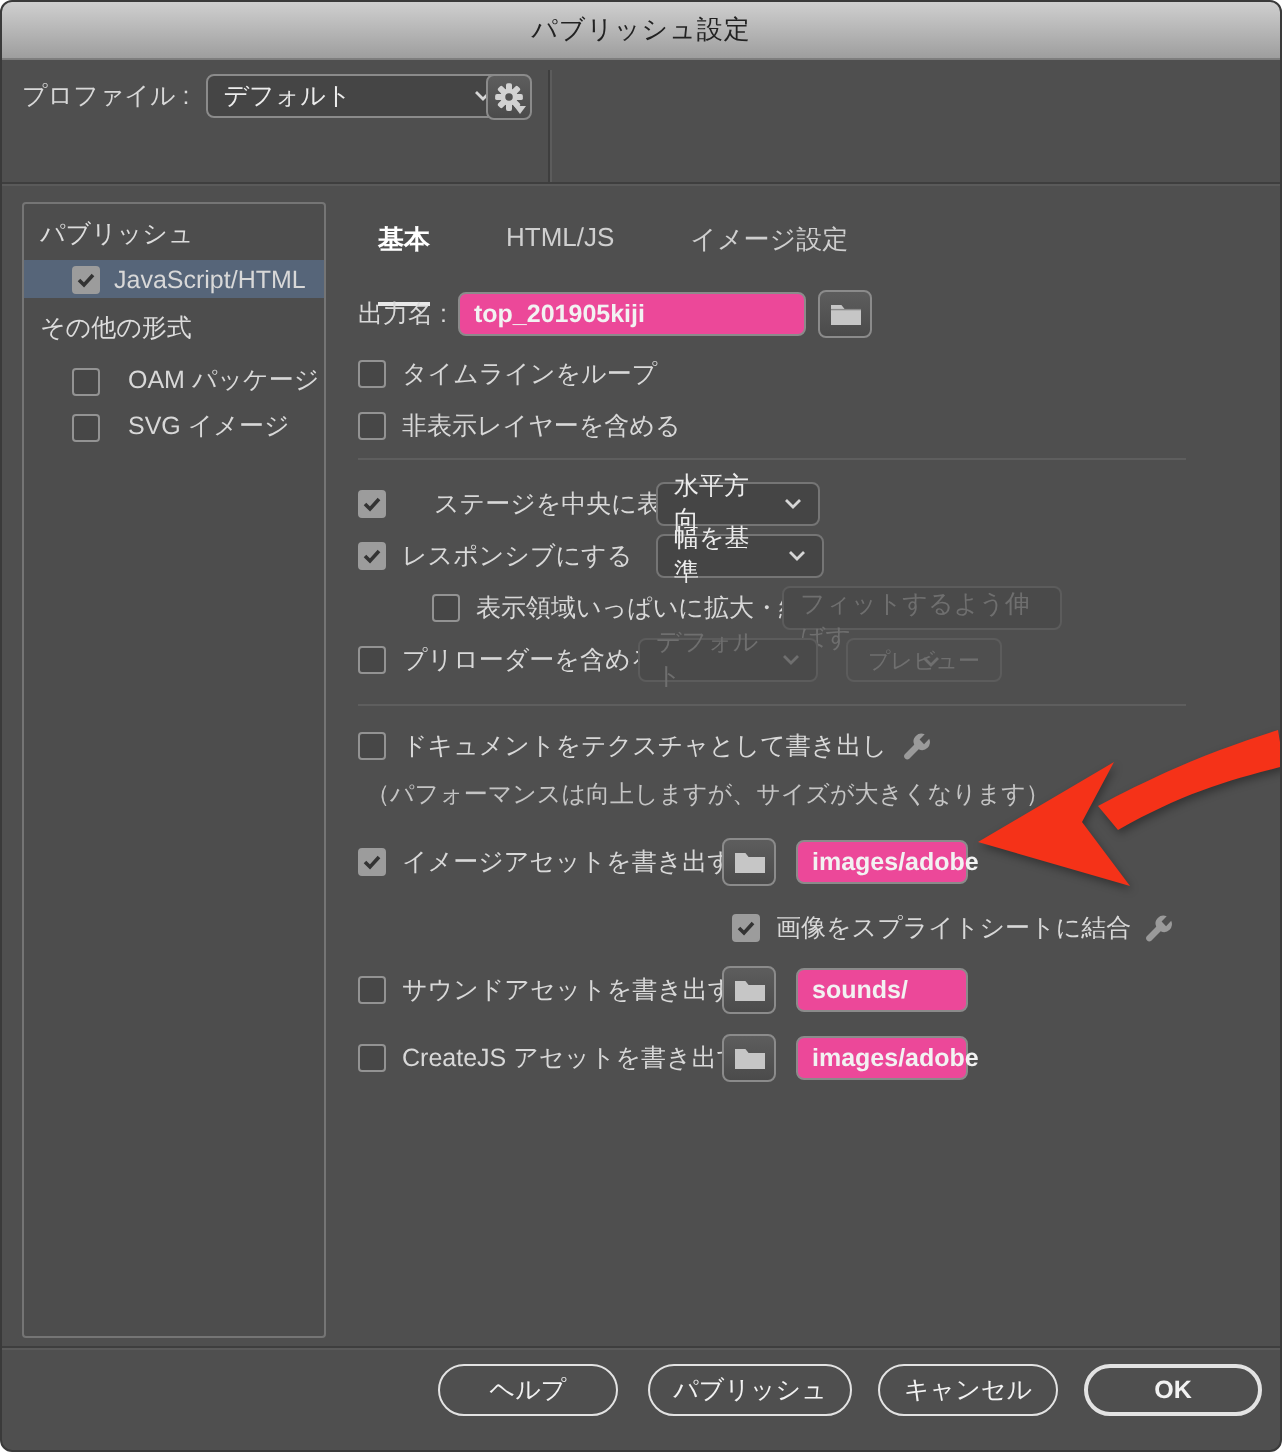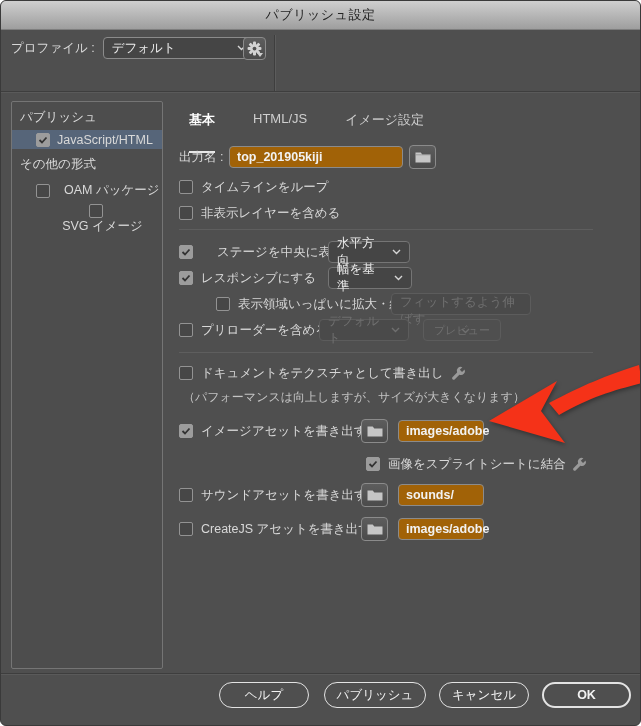--- a/index.html
+++ b/index.html
@@ -53,21 +53,21 @@
   .cb.checked{background:#9c9c9c;border-color:#9c9c9c;}
   
   .main{position:absolute;left:178px;top:100px;width:451px;height:568px;}
   .tabs{position:absolute;left:10px;top:10px;display:flex;gap:38px;}
   .tab{font-size:13px;color:#cfcfcf;padding-bottom:22px;cursor:default;}
   .tab.active{color:#ffffff;font-weight:bold;border-bottom:2px solid #e8e8e8;}
   .row{position:absolute;left:0;height:22px;display:flex;align-items:center;}
   .row .label{margin-left:8px;}
   .divider{position:absolute;left:0;width:414px;height:1px;background:#5e5e5e;}
   .text-field{
-    box-sizing:border-box;height:22px;background:#a16207;border:1px solid #8b8b8b;border-radius:4px;
+    box-sizing:border-box;height:22px;background:#ec4899;border:1px solid #8b8b8b;border-radius:4px;
     color:#f2f2f2;font-size:12.5px;font-weight:bold;padding:0 7px;display:flex;align-items:center;
   }
   .icon-btn{
     box-sizing:border-box;width:27px;height:24px;background:linear-gradient(#5d5d5d,#4b4b4b);
     border:1px solid #8b8b8b;border-radius:4px;display:flex;align-items:center;justify-content:center;
   }
   .ghost-btn{
     box-sizing:border-box;height:22px;border:1px solid #5c5c5c;border-radius:4px;color:#6f6f6f;
     font-size:11px;display:flex;align-items:center;justify-content:center;background:transparent;
   }
@@ -131,21 +131,21 @@
             <path d="M1.5 4 L4 6.5 L8.5 1.5" stroke="#333" stroke-width="1.8" fill="none"></path>
           </svg>
       </span>
       <span class="label" style="margin:0;">JavaScript/HTML</span>
     </div>
     <div class="side-header">その他の形式</div>
     <div class="side-item" style="margin-top:4px;">
       <span class="cb"></span>
       <span class="label" style="margin:0 0 0 7px;">OAM パッケージ</span>
     </div>
-    <div class="side-item" style="margin-top:4px;flex-direction:column;">
+    <div class="side-item" style="margin-top:4px;">
       <span class="cb"></span>
       <span class="label" style="margin:0 0 0 7px;">SVG イメージ</span>
     </div>
   </div>
 
   <div class="main">
 
     <div class="tabs">
       <span class="tab active">基本</span>
       <span class="tab">HTML/JS</span>

